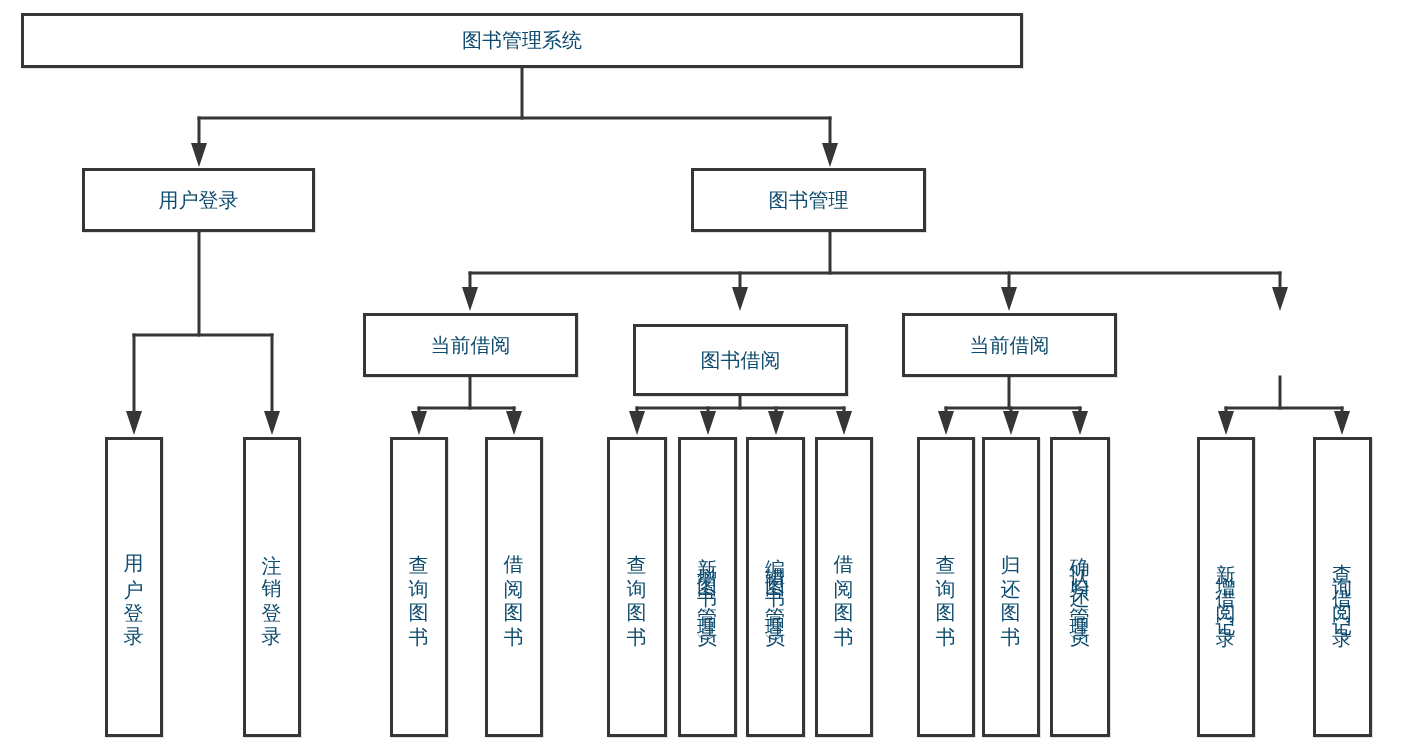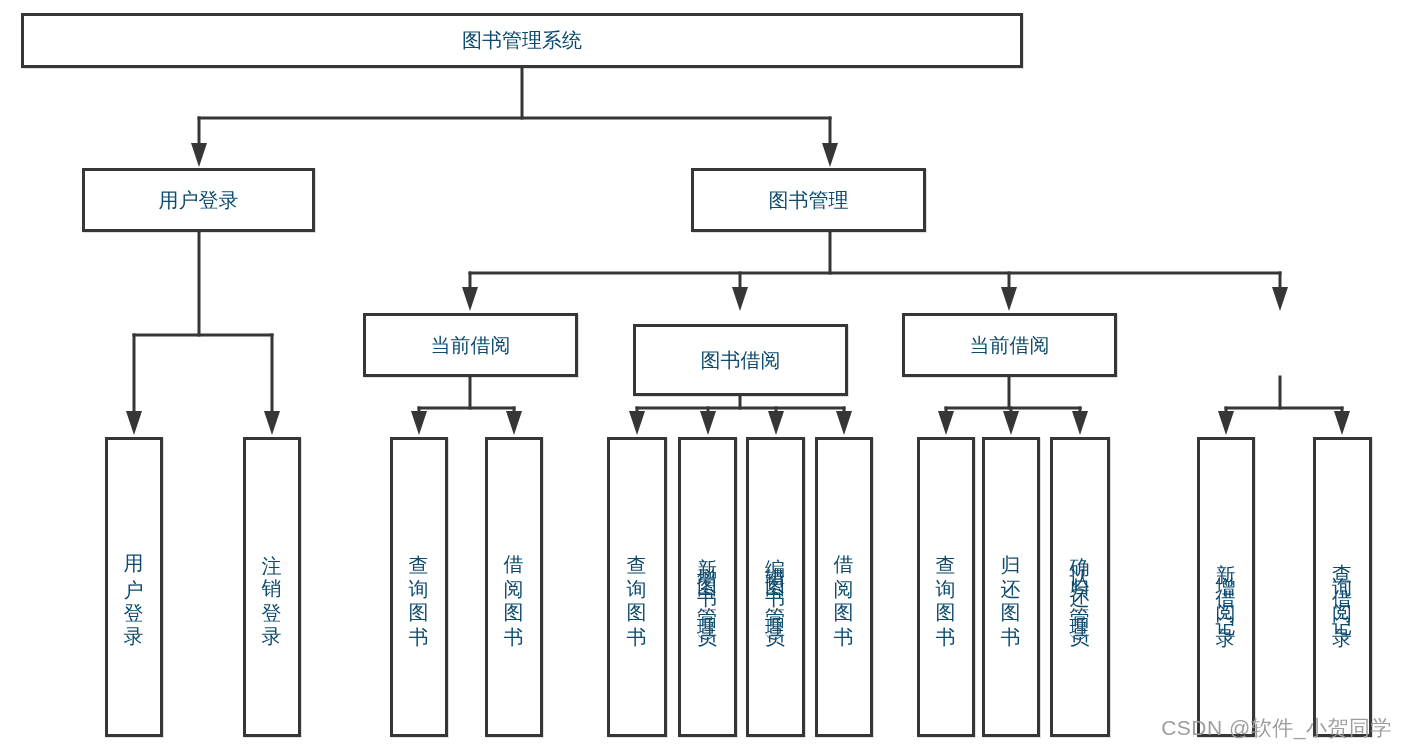--- a/index.html
+++ b/index.html
@@ -181,15 +181,14 @@
     <span class="vtext vt9">确认归还（管理员）</span>
   </div>
 
   <div class="node" style="left:1197px;top:437px;width:58px;height:300px">
     <span class="vtext vt6">新增借阅记录</span>
   </div>
   <div class="node" style="left:1313px;top:437px;width:59px;height:300px">
     <span class="vtext vt6">查询借阅记录</span>
   </div>
 
-  <div class="watermark">CSDN @软件_小贺同学</div>
 
 </div>
 
 </body></html>

